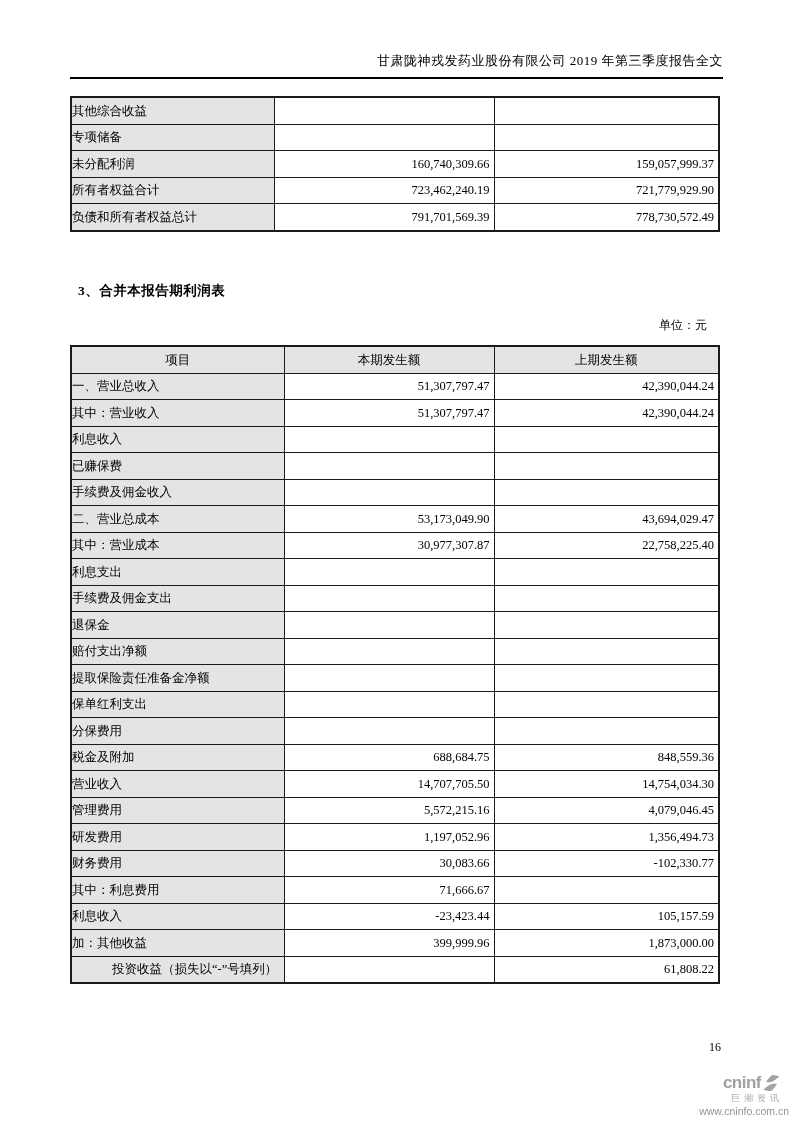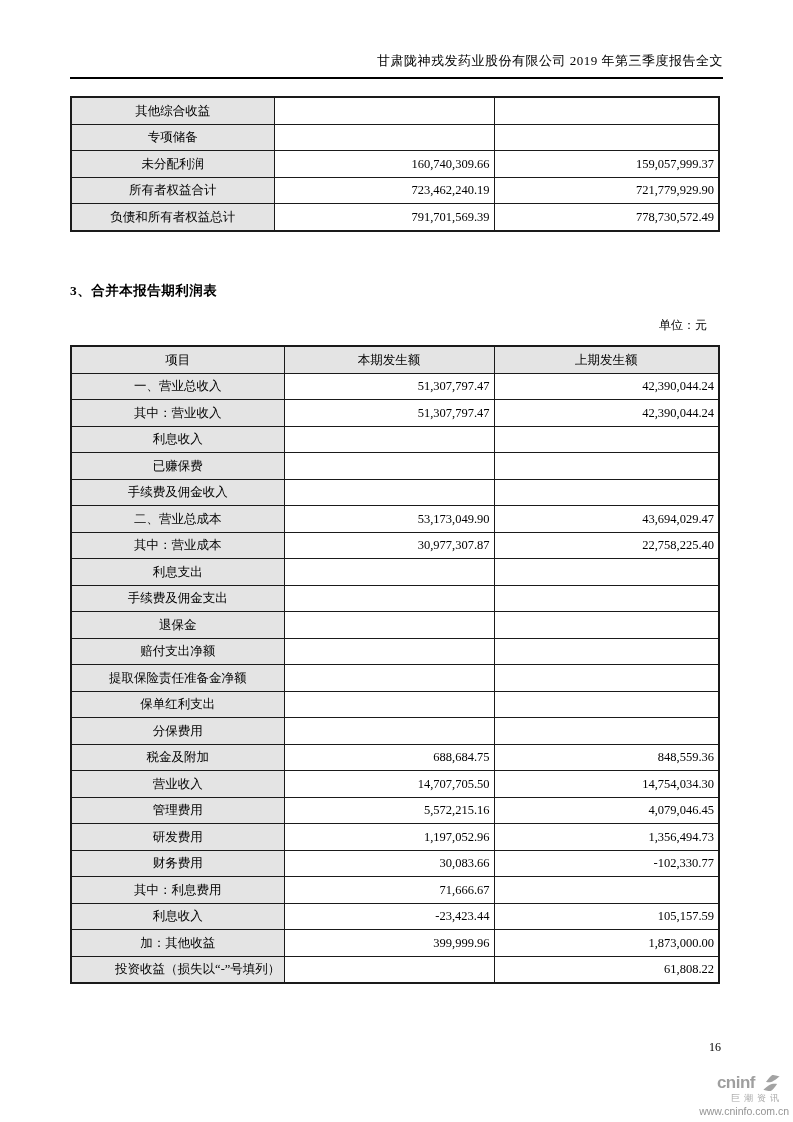--- a/index.html
+++ b/index.html
@@ -19,50 +19,50 @@
     border-collapse:collapse;table-layout:fixed;width:648px;
     border:2px solid #1a1a1a;
   }
   .fin td,.fin th{
     border:1.5px solid #1a1a1a;
     font-size:12.5px;font-weight:normal;
     height:25.5px;line-height:1.3;
     padding:0;overflow:hidden;vertical-align:middle;
   }
   .fin th{background:#e4e4e4;text-align:center;margin-left:34px;}
-  .fin td.lbl{background:#e4e4e4;text-align:center;}
+  .fin td.lbl{background:#e4e4e4;text-align:left;}
   .fin td.val{background:#ffffff;text-align:right;padding-right:4px;}
   .ind-0{padding-left:6px;}
   .ind-1{padding-left:30px;}
   .ind-2{padding-left:56px;}
   .ind-3{padding-left:68px;}
   .ind-4{padding-left:90px;}
   .hang{padding-left:6px;text-indent:40px;line-height:23px;padding-top:3px;padding-bottom:3px;}
   #balance-table{position:absolute;left:70px;top:96px;}
   #income-table{position:absolute;left:70px;top:345px;}
   
   .section-heading{
-    position:absolute;left:70px;top:282px;
+    position:absolute;left:78px;top:282px;
     font-size:13.5px;font-weight:bold;letter-spacing:.5px;
   }
   .unit-note{
     position:absolute;left:70px;right:86px;top:317px;
     text-align:right;font-size:12px;
   }
   
   .page-number{
     position:absolute;left:70px;right:72px;top:1040px;
     text-align:right;font-size:12px;
   }
   .cninfo-logo{
     position:absolute;right:4px;top:1074px;width:118px;
     text-align:right;color:#a3a3a3;line-height:1.1;
     font-family:"Liberation Sans","DejaVu Sans",sans-serif;
   }
-  .logo-row{display:flex;align-items:center;justify-content:flex-end;gap:7px;padding-right:8px;}
+  .logo-row{display:flex;align-items:center;justify-content:flex-end;gap:1px;padding-right:8px;}
   .logo-brand{font-size:17px;font-weight:bold;letter-spacing:-.5px;color:#9f9f9f;}
   .logo-swirl{width:19px;height:18px;}
   .logo-cn{font-size:9px;letter-spacing:4px;color:#a8a8a8;padding-right:6px;margin-top:1px;}
   .logo-url{font-size:10.5px;color:#949494;margin-top:2px;padding-right:0;}
 </style>
 </head>
 <body>
 
 <div class="page">
 

